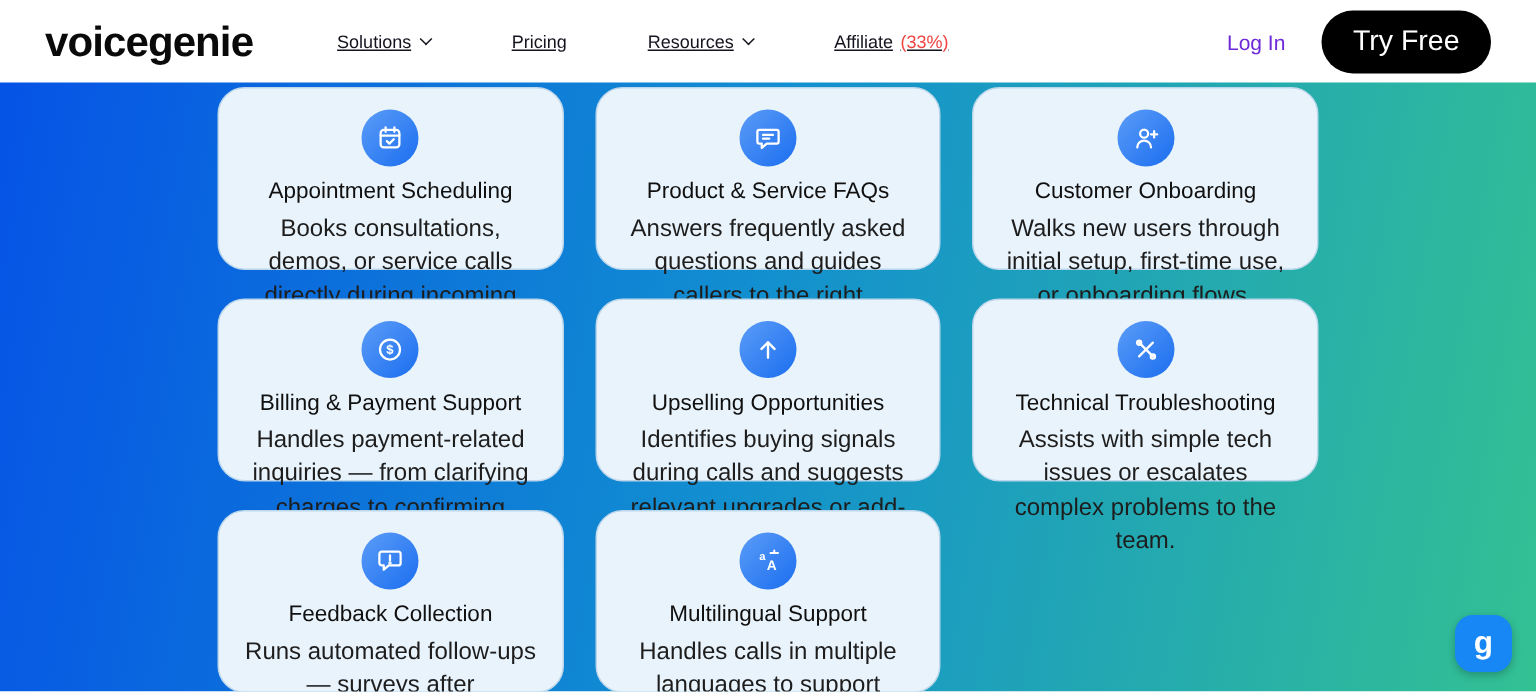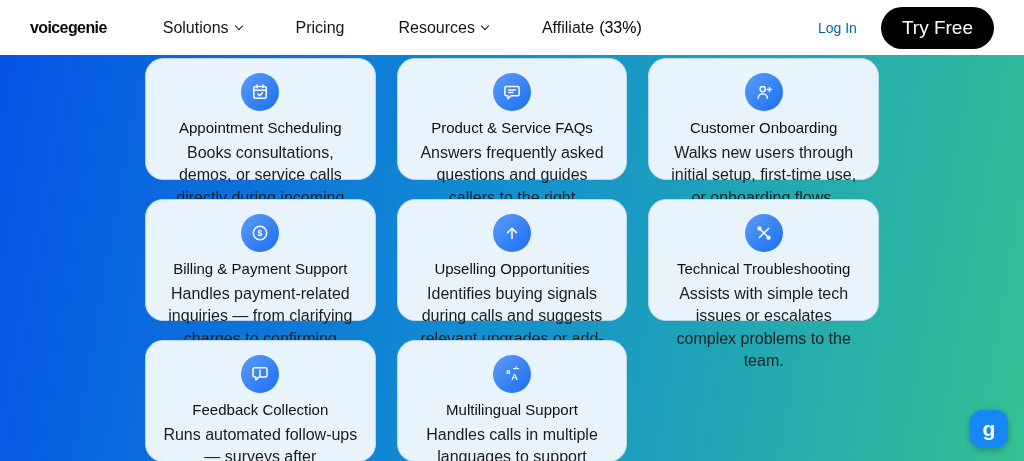--- a/index.html
+++ b/index.html
@@ -1,27 +1,27 @@
 <!DOCTYPE html>
 <html><head>
 <meta charset="utf-8">
 <style>
   * { margin:0; padding:0; box-sizing:border-box; }
   html, body { width:1024px; height:461px; overflow:hidden; }
   body { font-family:"Liberation Sans", sans-serif; background:#fff; }
 
   
   .header { display:flex; align-items:center; height:55px; background:#ffffff; padding:0 30px; }
-  .logo { font-size:16px; font-weight:800; color:#0a0a0a; letter-spacing:-0.6px; cursor:pointer; }
+  .logo { font-size:28px; font-weight:800; color:#0a0a0a; letter-spacing:-0.6px; cursor:pointer; }
   .nav { display:flex; align-items:center; gap:54px; margin-left:56px; }
-  .nav-item { display:flex; align-items:center; font-size:16px; color:#14141f; cursor:pointer; white-space:nowrap; }
+  .nav-item { display:flex; align-items:center; font-size:12px; color:#14141f; cursor:pointer; white-space:nowrap;text-decoration:underline; }
   .chevron { width:6px; height:6px; border-right:1.6px solid #14141f; border-bottom:1.6px solid #14141f; transform:rotate(45deg); display:inline-block; margin-left:7px; margin-top:-4px; }
-  .badge-pct { color:#000000; margin-left:5px; }
+  .badge-pct { color:#ef4444; margin-left:5px; }
   .header-right { margin-left:auto; display:flex; align-items:center; gap:18px; }
-  .login { font-size:14px; color:#0369a1; cursor:pointer; margin-right:6px;text-align:right; }
+  .login { font-size:14px; color:#6d28d9; cursor:pointer; margin-right:6px;text-align:right; }
   .pill { border:none; border-radius:999px; padding:10px 21px; font-size:19px; font-family:inherit; cursor:pointer; color:#fff; }
   .pill.black { background:#000000; }
   .pill.blue { background:#1787f5; }
 
   
   .main { height:406px; background:linear-gradient(100deg, #0653e6 0%, #128fd0 48%, #33c193 100%); position:relative; }
 
   
   .cards { width:734px; margin:0 auto; display:grid; grid-template-columns:repeat(3, 1fr); grid-auto-rows:122px; gap:19px 21px; padding-top:3px; }
   .card { background:#e9f3fb; border:1px solid #bcd7ec; border-radius:18px; text-align:center; padding:14px 16px 12px; }

